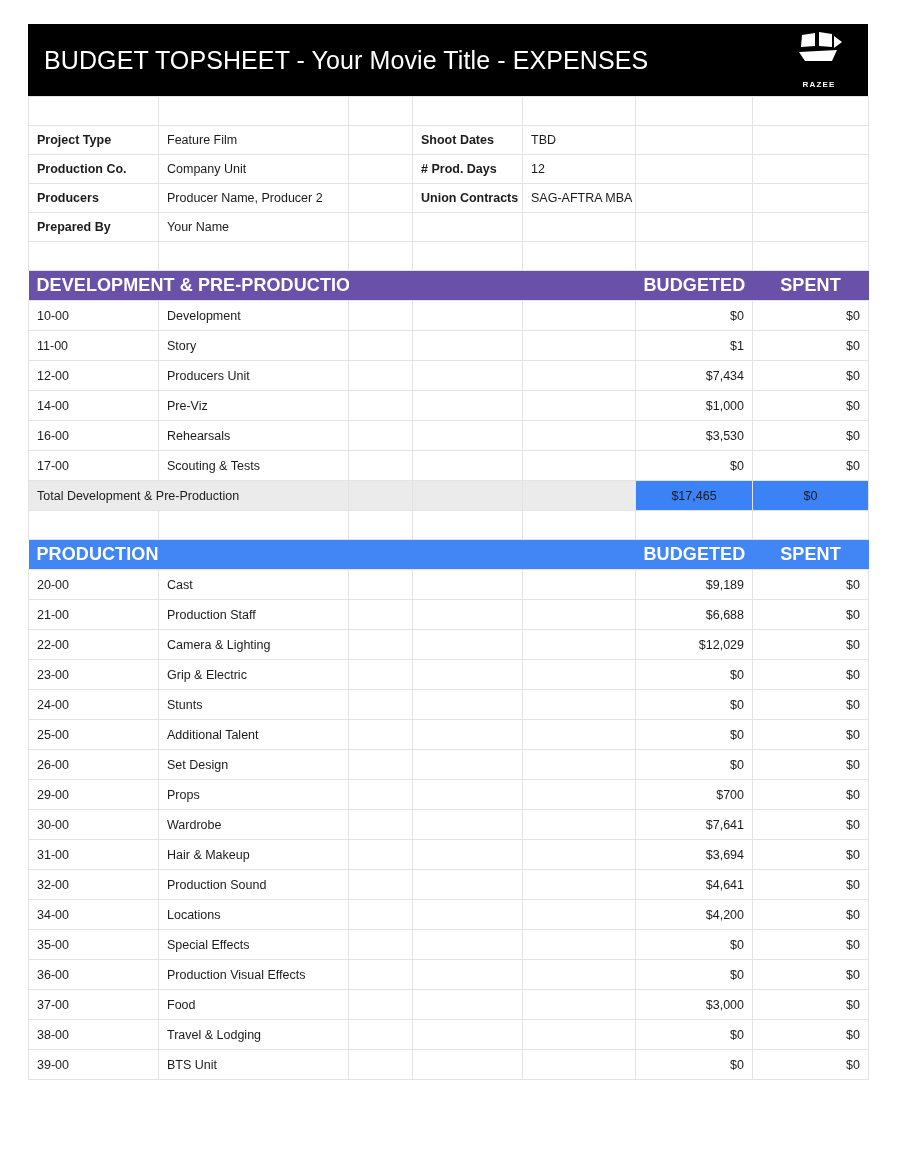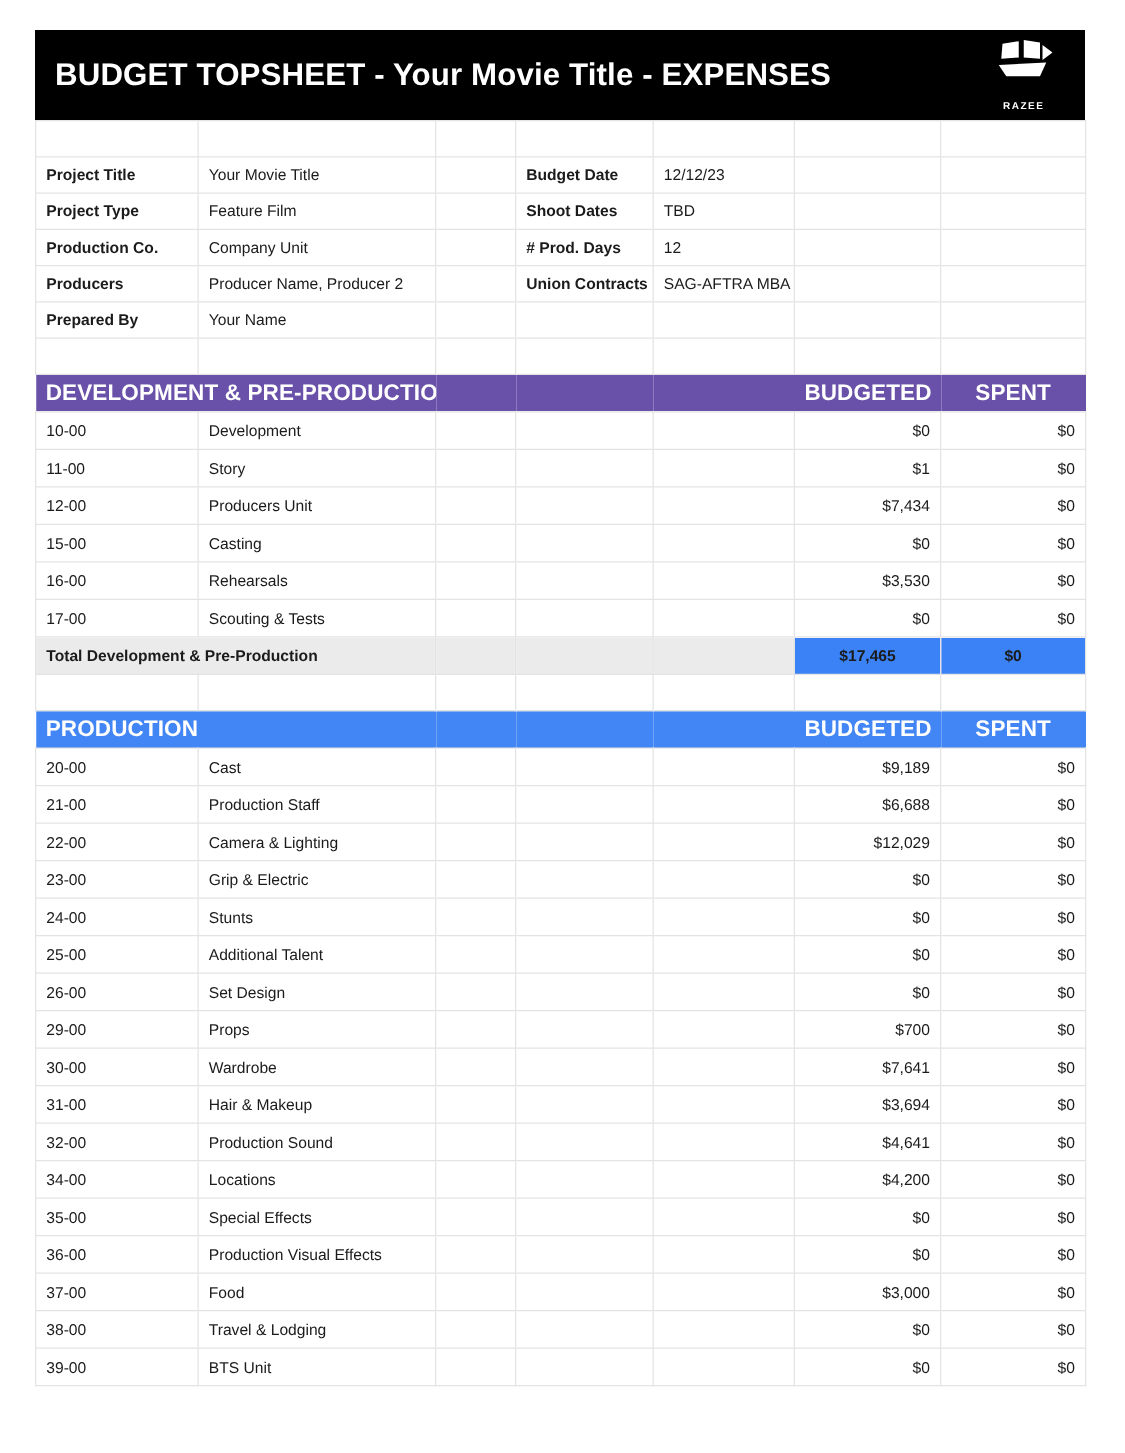--- a/index.html
+++ b/index.html
@@ -28,21 +28,21 @@
     background: #000000;
     display: flex;
     align-items: center;
     justify-content: space-between;
     padding: 0 18px 0 16px;
     box-sizing: border-box;
   }
   .banner-title {
     color: #ffffff;
     font-size: 25px;
-    font-weight: bold;
+    font-weight: normal;
     letter-spacing: 0.1px;
     white-space: nowrap;
   }
   .logo {
     width: 62px;
     height: 58px;
     display: flex;
     flex-direction: column;
     align-items: center;
     justify-content: center;
@@ -112,21 +112,21 @@
   }
   td.spent {
     background: #fdeecd;
     text-align: right;
     font-size: 12.5px;
   }
 
   
   tr.total td {
     background: #ebebeb;
-    font-weight: bold;
+    font-weight: normal;
     height: 29px;
     font-size: 12.5px;
   }
   tr.total td.budgeted, tr.total td.spent {
     background: #3b82f6;
     text-align: center;
   }
   tr.gap td {
     height: 28px;
     background: #ffffff;
@@ -168,29 +168,20 @@
         <td></td>
         <td></td>
         <td></td>
         <td></td>
         <td></td>
         <td></td>
         <td></td>
       </tr>
 
       <tr>
-        <td class="lbl">Project Title</td>
-        <td class="val">Your Movie Title</td>
-        <td></td>
-        <td class="lbl">Budget Date</td>
-        <td class="val">12/12/23</td>
-        <td></td>
-        <td></td>
-      </tr>
-      <tr>
         <td class="lbl">Project Type</td>
         <td class="val">Feature Film</td>
         <td></td>
         <td class="lbl">Shoot Dates</td>
         <td class="val">TBD</td>
         <td></td>
         <td></td>
       </tr>
       <tr>
         <td class="lbl">Production Co.</td>
@@ -261,26 +252,26 @@
         <tr class="item">
           <td class="code">12-00</td>
           <td class="desc">Producers Unit</td>
           <td></td>
           <td></td>
           <td></td>
           <td class="budgeted">$7,434</td>
           <td class="spent">$0</td>
         </tr>
         <tr class="item">
-          <td class="code">15-00</td>
-          <td class="desc">Casting</td>
-          <td></td>
-          <td></td>
-          <td></td>
-          <td class="budgeted">$0</td>
+          <td class="code">14-00</td>
+          <td class="desc">Pre-Viz</td>
+          <td></td>
+          <td></td>
+          <td></td>
+          <td class="budgeted">$1,000</td>
           <td class="spent">$0</td>
         </tr>
         <tr class="item">
           <td class="code">16-00</td>
           <td class="desc">Rehearsals</td>
           <td></td>
           <td></td>
           <td></td>
           <td class="budgeted">$3,530</td>
           <td class="spent">$0</td>

